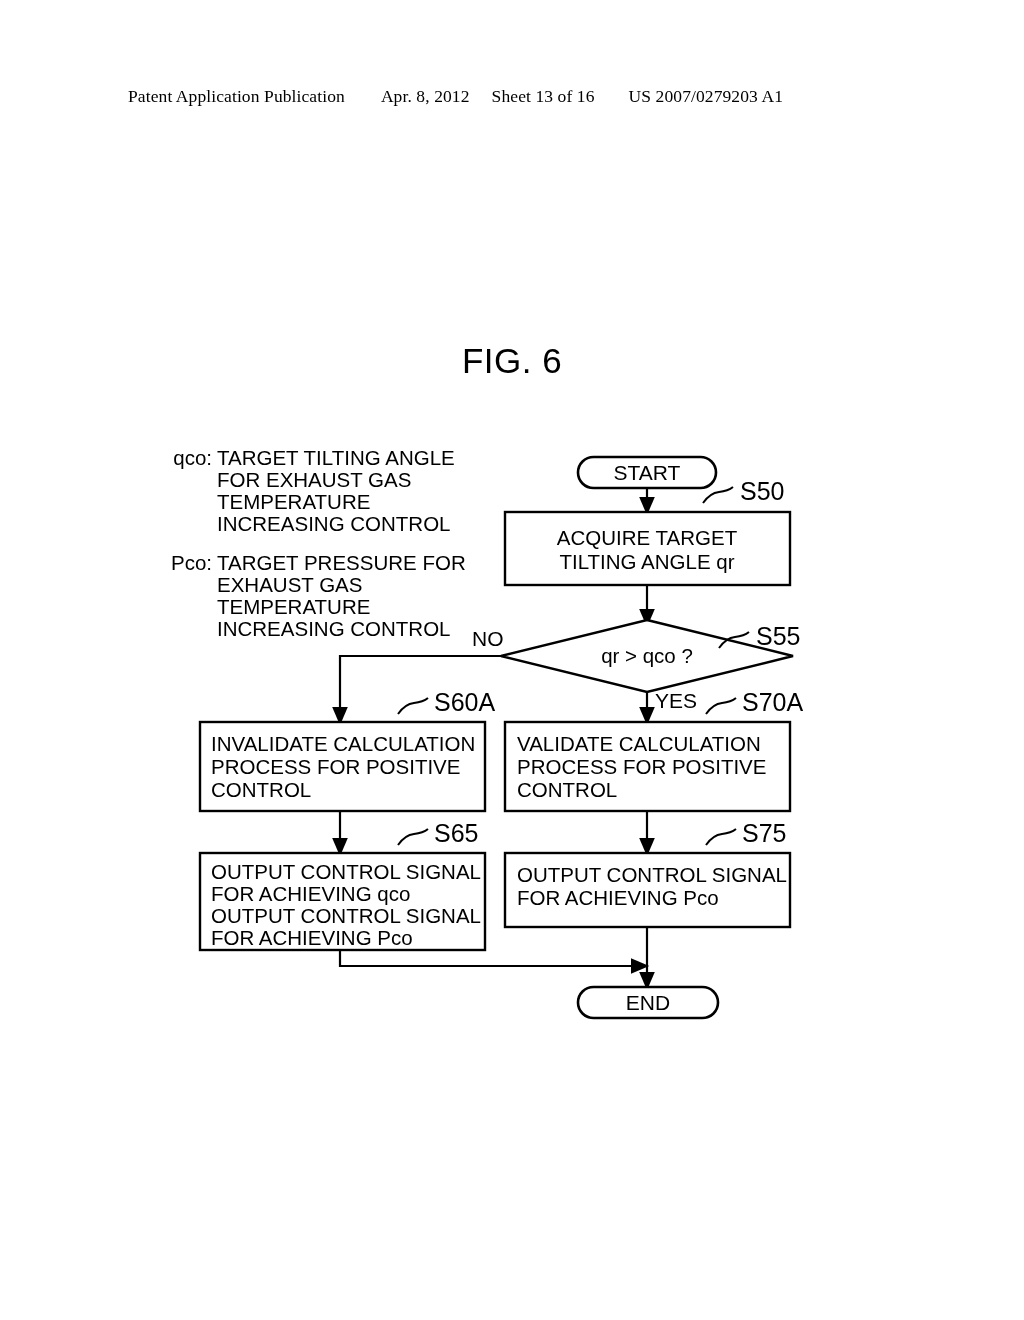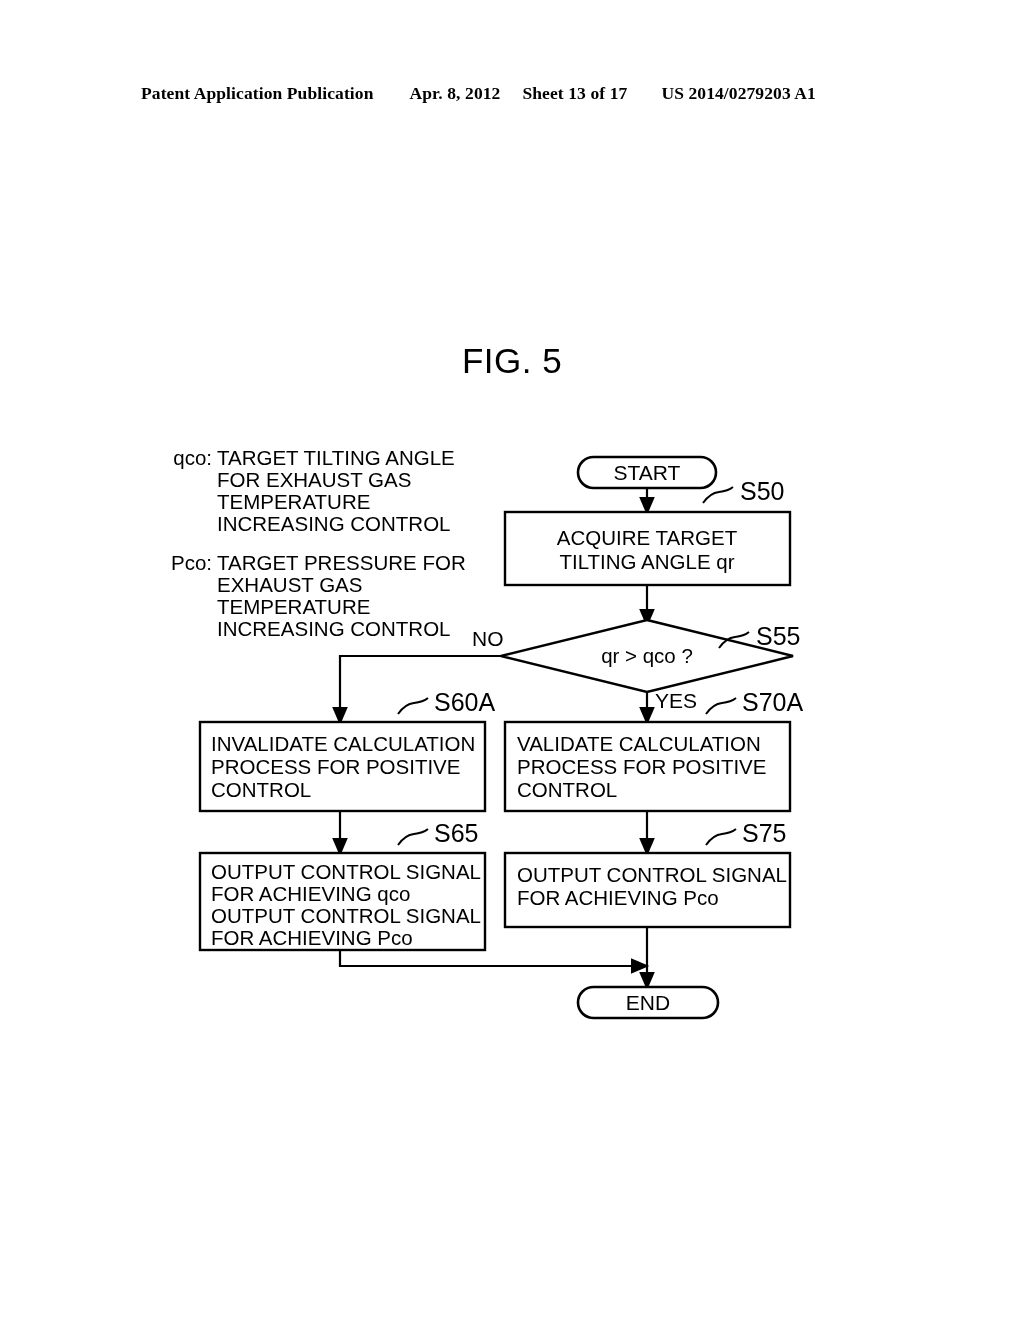--- a/index.html
+++ b/index.html
@@ -17,27 +17,26 @@
   }
 
   
   #patent-header {
     position: absolute;
     top: 83px;
     left: 128px;
     width: 768px;
     height: 26px;
     display: flex;
-    align-items: flex-start;
+    align-items: center;
     font-family: "Liberation Serif", serif;
-    font-weight: bold;
+    font-weight: normal;
     font-size: 17.5px;
     letter-spacing: 0.1px;
     white-space: nowrap;
-    margin-left: 13px;
   }
   #patent-header .hdr-pub { }
   #patent-header .hdr-date { margin-left: 36px; }
   #patent-header .hdr-sheet { margin-left: 22px; }
   #patent-header .hdr-num { margin-left: 34px; }
 
   
   #figure-title {
     position: absolute;
     top: 341px;
@@ -106,25 +105,25 @@
     font-size: 20.5px;
     text-anchor: middle;
   }
 </style>
 </head>
 <body>
 
 <div id="patent-header">
   <span class="hdr-pub">Patent Application Publication</span>
   <span class="hdr-date">Apr. 8, 2012</span>
-  <span class="hdr-sheet">Sheet 13 of 17</span>
-  <span class="hdr-num">US 2014/0279203 A1</span>
+  <span class="hdr-sheet">Sheet 13 of 16</span>
+  <span class="hdr-num">US 2007/0279203 A1</span>
 </div>
 
-<div id="figure-title">FIG. 5</div>
+<div id="figure-title">FIG. 6</div>
 
 <svg id="flowchart-svg" viewBox="0 0 1024 1320">
 
   <defs>
     <marker id="arrow" markerWidth="9" markerHeight="9" refX="4.2" refY="4.2" orient="auto" markerUnits="strokeWidth">
       <path d="M0,0.6 L8.4,4.2 L0,7.8 z" class="arrow-head"></path>
     </marker>
   </defs>
 
   <g>

